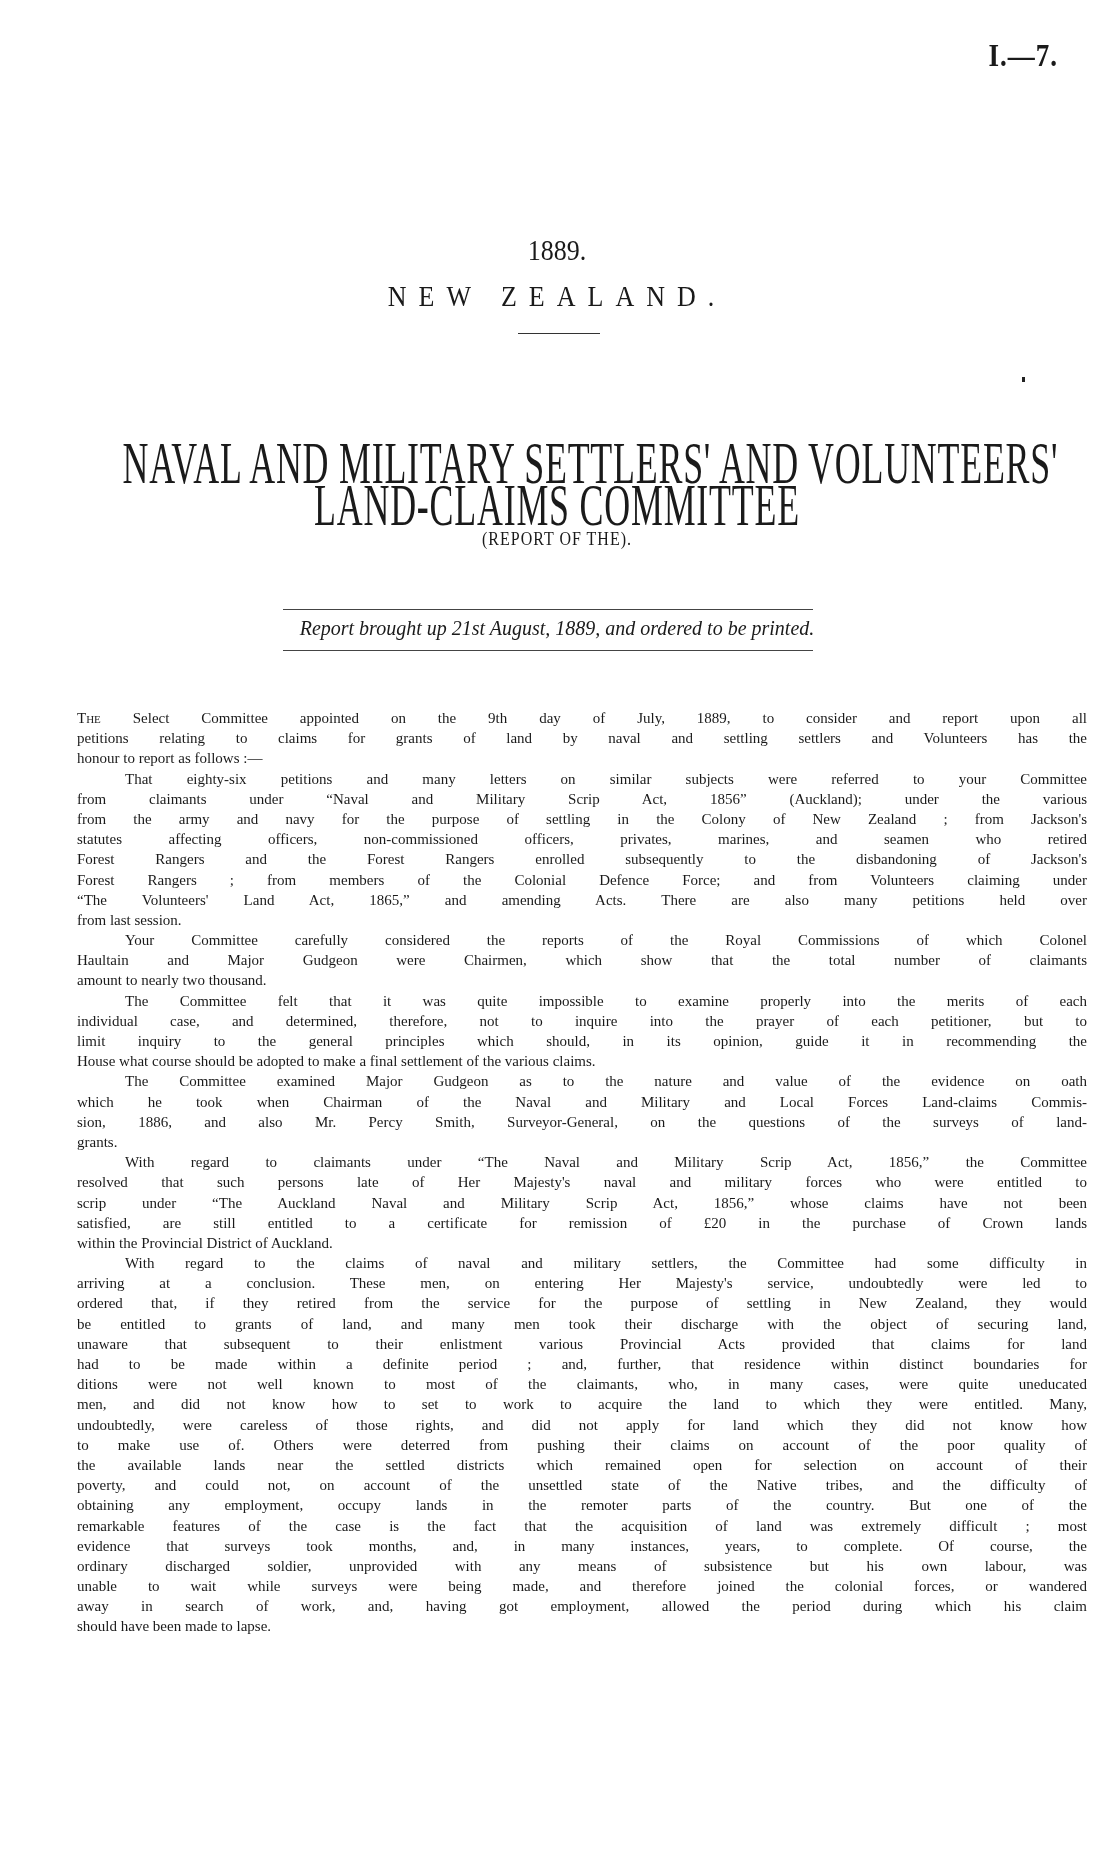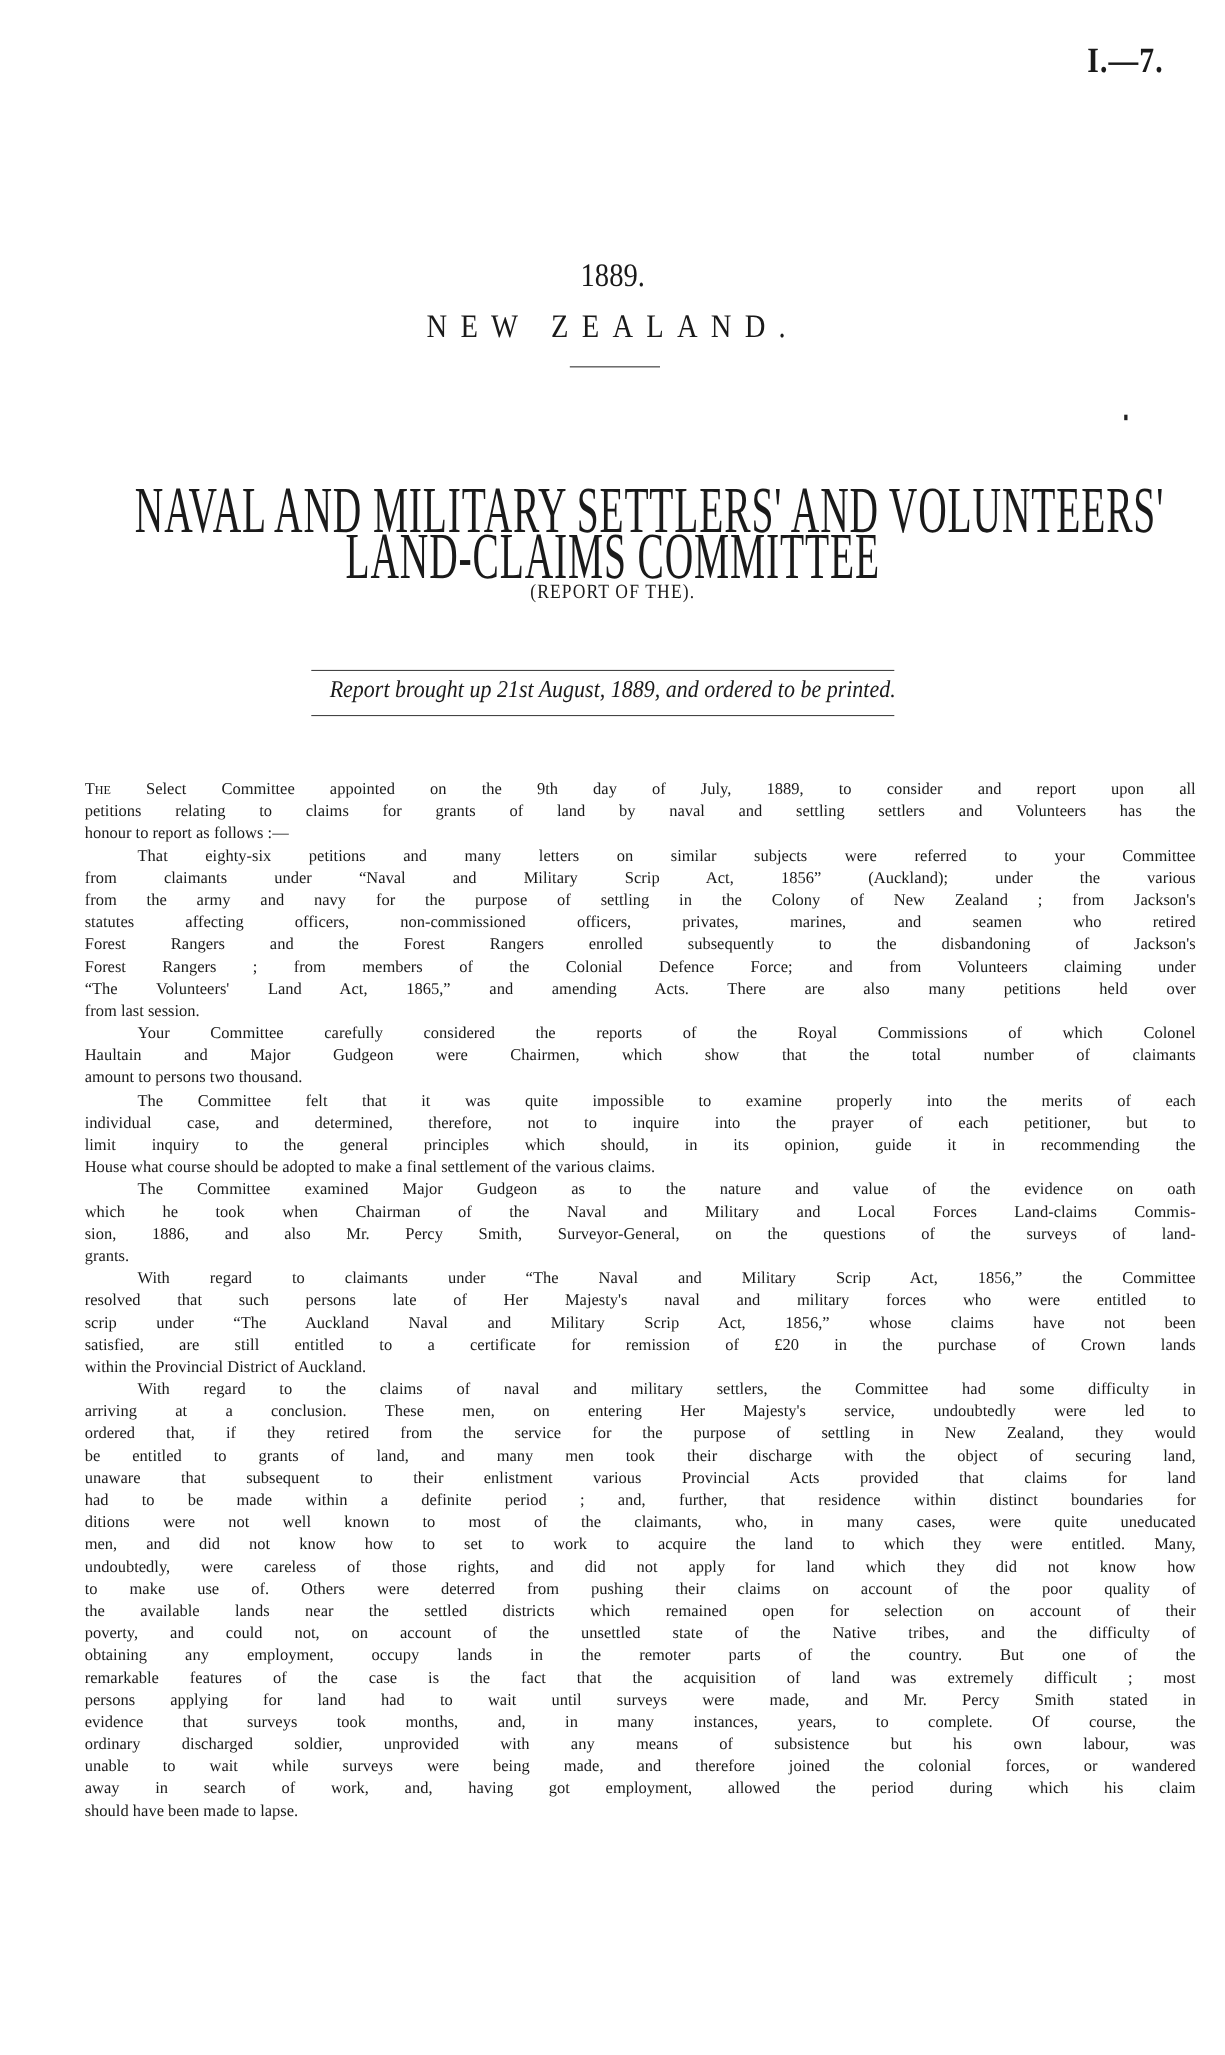--- a/index.html
+++ b/index.html
@@ -53,21 +53,21 @@
       <span class="line">from the army and navy for the purpose of settling in the Colony of New Zealand ; from Jackson's</span>
       <span class="line">statutes affecting officers, non-commissioned officers, privates, marines, and seamen who retired</span>
       <span class="line">Forest Rangers and the Forest Rangers enrolled subsequently to the disbandoning of Jackson's</span>
       <span class="line">Forest Rangers ; from members of the Colonial Defence Force; and from Volunteers claiming under</span>
       <span class="line">“The Volunteers' Land Act, 1865,” and amending Acts. There are also many petitions held over</span>
       <span class="line last">from last session.</span>
     </div>
     <div class="para">
       <span class="line first">Your Committee carefully considered the reports of the Royal Commissions of which Colonel</span>
       <span class="line">Haultain and Major Gudgeon were Chairmen, which show that the total number of claimants</span>
-      <span class="line last">amount to persons two thousand.</span>
+      <span class="line last">amount to nearly two thousand.</span>
     </div>
     <div class="para">
       <span class="line first">The Committee felt that it was quite impossible to examine properly into the merits of each</span>
       <span class="line">individual case, and determined, therefore, not to inquire into the prayer of each petitioner, but to</span>
       <span class="line">limit inquiry to the general principles which should, in its opinion, guide it in recommending the</span>
       <span class="line last">House what course should be adopted to make a final settlement of the various claims.</span>
     </div>
     <div class="para">
       <span class="line first">The Committee examined Major Gudgeon as to the nature and value of the evidence on oath</span>
       <span class="line">which he took when Chairman of the Naval and Military and Local Forces Land-claims Commis-</span>
@@ -89,21 +89,20 @@
       <span class="line">unaware that subsequent to their enlistment various Provincial Acts provided that claims for land</span>
       <span class="line">had to be made within a definite period ; and, further, that residence within distinct boundaries for</span>
       <span class="line">ditions were not well known to most of the claimants, who, in many cases, were quite uneducated</span>
       <span class="line">men, and did not know how to set to work to acquire the land to which they were entitled. Many,</span>
       <span class="line">undoubtedly, were careless of those rights, and did not apply for land which they did not know how</span>
       <span class="line">to make use of. Others were deterred from pushing their claims on account of the poor quality of</span>
       <span class="line">the available lands near the settled districts which remained open for selection on account of their</span>
       <span class="line">poverty, and could not, on account of the unsettled state of the Native tribes, and the difficulty of</span>
       <span class="line">obtaining any employment, occupy lands in the remoter parts of the country. But one of the</span>
       <span class="line">remarkable features of the case is the fact that the acquisition of land was extremely difficult ; most</span>
-      <span class="line">persons applying for land had to wait until surveys were made, and Mr. Percy Smith stated in</span>
       <span class="line">evidence that surveys took months, and, in many instances, years, to complete. Of course, the</span>
       <span class="line">ordinary discharged soldier, unprovided with any means of subsistence but his own labour, was</span>
       <span class="line">unable to wait while surveys were being made, and therefore joined the colonial forces, or wandered</span>
       <span class="line">away in search of work, and, having got employment, allowed the period during which his claim</span>
       <span class="line last">should have been made to lapse.</span>
     </div>
   </div>
 
 <div class="fleck" style="top:377px; left:1022px;"></div>
 

